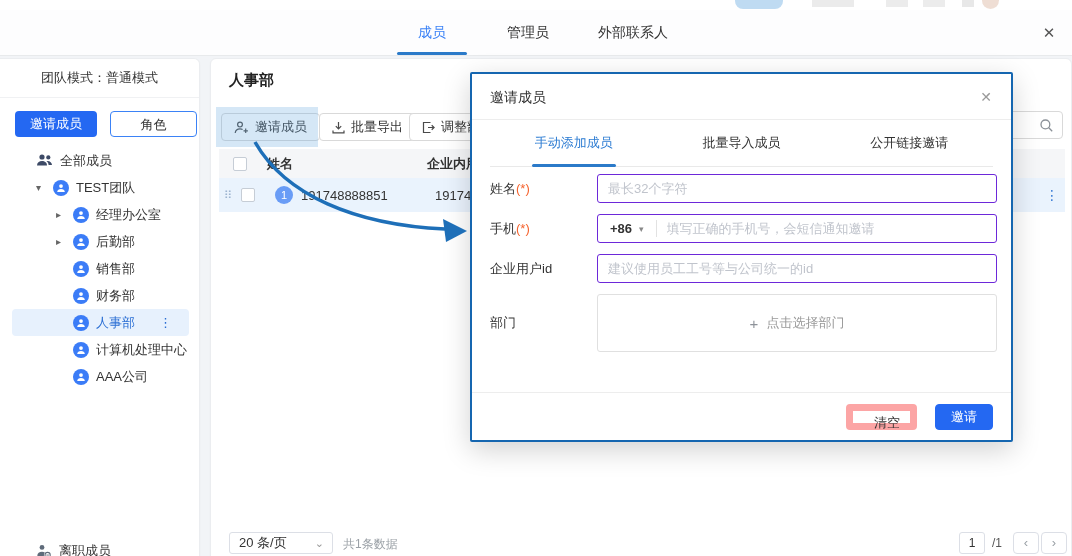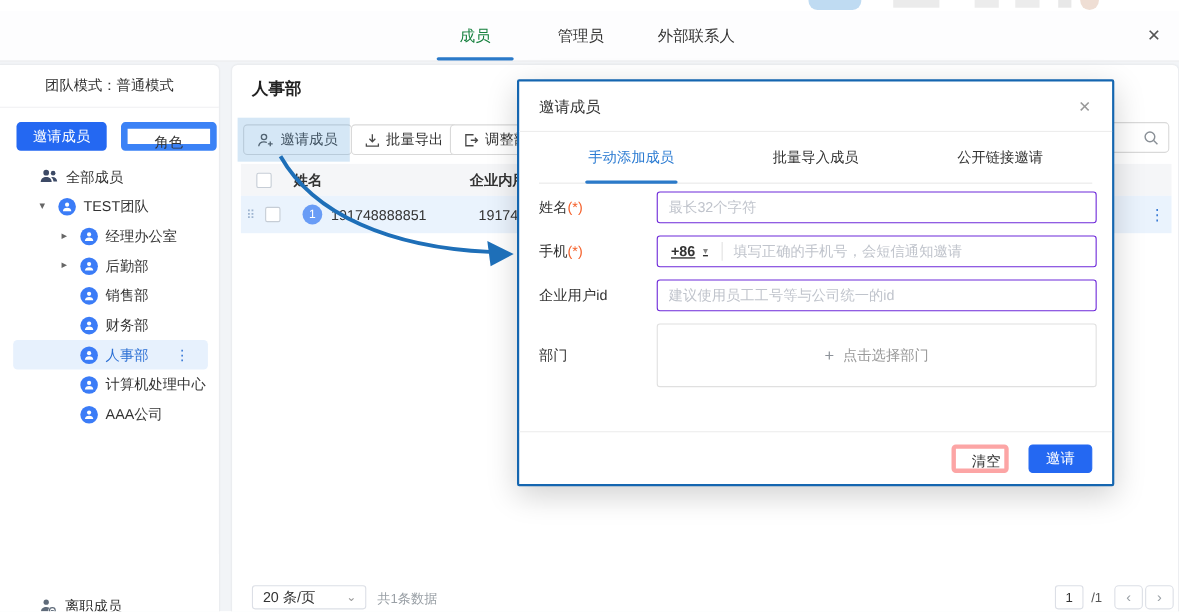--- a/index.html
+++ b/index.html
@@ -15,39 +15,39 @@
   .remnant.g3 { left:923px; width:22px; height:7px; background:#e6e6e6; }
   .remnant.g4 { left:962px; width:12px; height:7px; background:#e0e0e0; }
   .remnant.circle { left:982px; width:17px; height:9px; background:#e9d3c6; border-radius:0 0 10px 10px; }
 
   
   .dialog { position:absolute; left:0; top:10px; width:1072px; height:546px; background:#f2f4f7; z-index:2; }
 
   
   .tabbar { position:absolute; left:0; top:0; width:1072px; height:46px; background:#fdfdfe; border-bottom:1px solid #e8eaec; }
   .top-tab { position:absolute; top:0; height:45px; line-height:45px; font-size:14px; color:#333; cursor:pointer; text-align:center; }
-  .top-tab.active { color:#15803d; }
+  .top-tab.active { color:#3b82f6; }
   .top-tab .underline { position:absolute; left:50%; transform:translateX(-50%); bottom:0; width:70px; height:3px; background:#2b7ac9; border-radius:2px; }
   .tab-members { left:398px; width:68px; }
   .tab-admins { left:500px; width:56px; }
   .tab-external { left:588px; width:90px; }
   .dialog-close { position:absolute; left:1036px; top:10px; width:26px; height:26px; line-height:26px; text-align:center; font-size:15px; color:#555; cursor:pointer; }
 
   
   .card { position:absolute; background:#fff; border:1px solid #ebedf0; border-radius:6px; box-shadow:0 1px 2px rgba(0,0,0,.03); }
   .sidebar { left:0; top:48px; width:200px; height:520px; border-left:none; border-radius:0 6px 0 0; }
   .content { left:210px; top:48px; width:862px; height:520px; }
 
   
   .side-title { height:38px; line-height:38px; text-align:center; font-size:13px; color:#333; }
   .side-divider { height:1px; background:#f0f1f3; }
   .seg { position:relative; height:26px; margin:13px 0 10px 0; }
   .seg-btn { position:absolute; top:0; height:26px; line-height:26px; text-align:center; font-size:13px; border-radius:4px; cursor:pointer; }
   .seg-org { left:15px; width:82px; background:#2468f2; color:#fff; }
-  .seg-role { left:110px; width:87px; background:#fff; color:#333; border:6px solid #3b82f6; }
+  .seg-role { left:110px; width:87px; background:#fff; color:#333; border:1px solid #3b82f6; }
   .tree { margin-top:6px; }
   .tree-item { position:relative; display:flex; align-items:center; height:27px; font-size:13px; color:#333; cursor:pointer; }
   .tree-item .caret { width:17px; font-size:10px; color:#666; text-align:left; flex:none; }
   .lvl0 { padding-left:36px; }
   .lvl1 { padding-left:56px; }
   .tree-item.selected { background:#e7f1fd; margin:0 10px 0 12px; border-radius:4px; color:#2b6fd4; }
   .tree-item.selected.lvl1 { padding-left:44px; }
   .avatar-ic { width:16px; height:16px; border-radius:50%; background:#3b7cf7; display:flex; align-items:center; justify-content:center; flex:none; margin-right:7px; }
   .group-ic { width:17px; height:15px; flex:none; margin-right:7px; }
   .more-dots { margin-left:24px; color:#2b6fd4; font-size:13px; letter-spacing:1px; }
@@ -98,31 +98,31 @@
   .m-tabs { position:absolute; left:18px; top:46px; width:503px; height:47px; display:flex; border-bottom:1px solid #e9e9e9; }
   .m-tab { flex:1; text-align:center; line-height:46px; font-size:13px; color:#333; cursor:pointer; position:relative; }
   .m-tab.active { color:#2b7bd2; }
   .m-tab.active .underline { position:absolute; left:50%; transform:translateX(-50%); bottom:-1px; width:84px; height:3px; background:#2b7ac9; border-radius:2px; }
   .m-row { position:absolute; left:18px; width:507px; height:29px; display:flex; align-items:center;justify-content:space-between; }
   .m-row .lbl { width:105px; font-size:13px; color:#333; flex:none; }
   .req { color:#f5632e; }
   .m-input { position:relative; width:400px; height:29px; border:1px solid #6d28d9; border-radius:3px; background:#fff; display:flex; align-items:center; }
   .m-input input { border:none; outline:none; flex:1; height:27px; font-size:13px; color:#333; padding:0 10px; font-family:inherit; background:transparent; }
   .m-input input::placeholder { color:#c0c4cc; }
-  .phone-prefix { display:flex; align-items:center; padding-left:12px; flex:none; cursor:pointer;text-decoration:underline; }
+  .phone-prefix { display:flex; align-items:center; padding-left:12px; flex:none; cursor:pointer; }
   .phone-prefix .pp { font-size:13px; color:#333; font-weight:600; }
   .phone-prefix .pc { font-size:9px; color:#888; margin-left:7px; }
   .phone-div { width:1px; height:17px; background:#e2e2e2; margin-left:12px; flex:none; }
   .m-row1 { top:100px; } .m-row2 { top:140px; } .m-row3 { top:180px; }
   .m-row4 { top:220px; height:58px; }
   .dept-box { width:400px; height:58px; border:1px solid #e0e0e0; border-radius:3px; display:flex; align-items:center; justify-content:center; color:#999; font-size:13px; cursor:pointer; }
   .dept-box .plus { font-size:15px; margin-right:8px; color:#8d9299; }
   .m-footer { position:absolute; left:0; bottom:0; width:100%; height:48px; border-top:1px solid #ededed; }
   .m-btn { position:absolute; top:11px; height:26px; line-height:24px; border-radius:4px; font-size:13px; text-align:center; cursor:pointer; }
-  .btn-clear { right:94px; width:52px; background:#fff; border:4px solid #fca5a5; color:#333;padding-left:11px; }
+  .btn-clear { right:94px; width:71px; background:#fff; border:7px solid #fca5a5; color:#333;padding-left:11px; }
   .btn-invite { right:18px; width:58px; background:#2468f2; border:1px solid #2468f2; color:#fff; }
 </style>
 </head>
 <body>
 
 <div class="canvas">
 
   <div class="top-strip">
     <div class="remnant pill"></div>
     <div class="remnant g1"></div>

